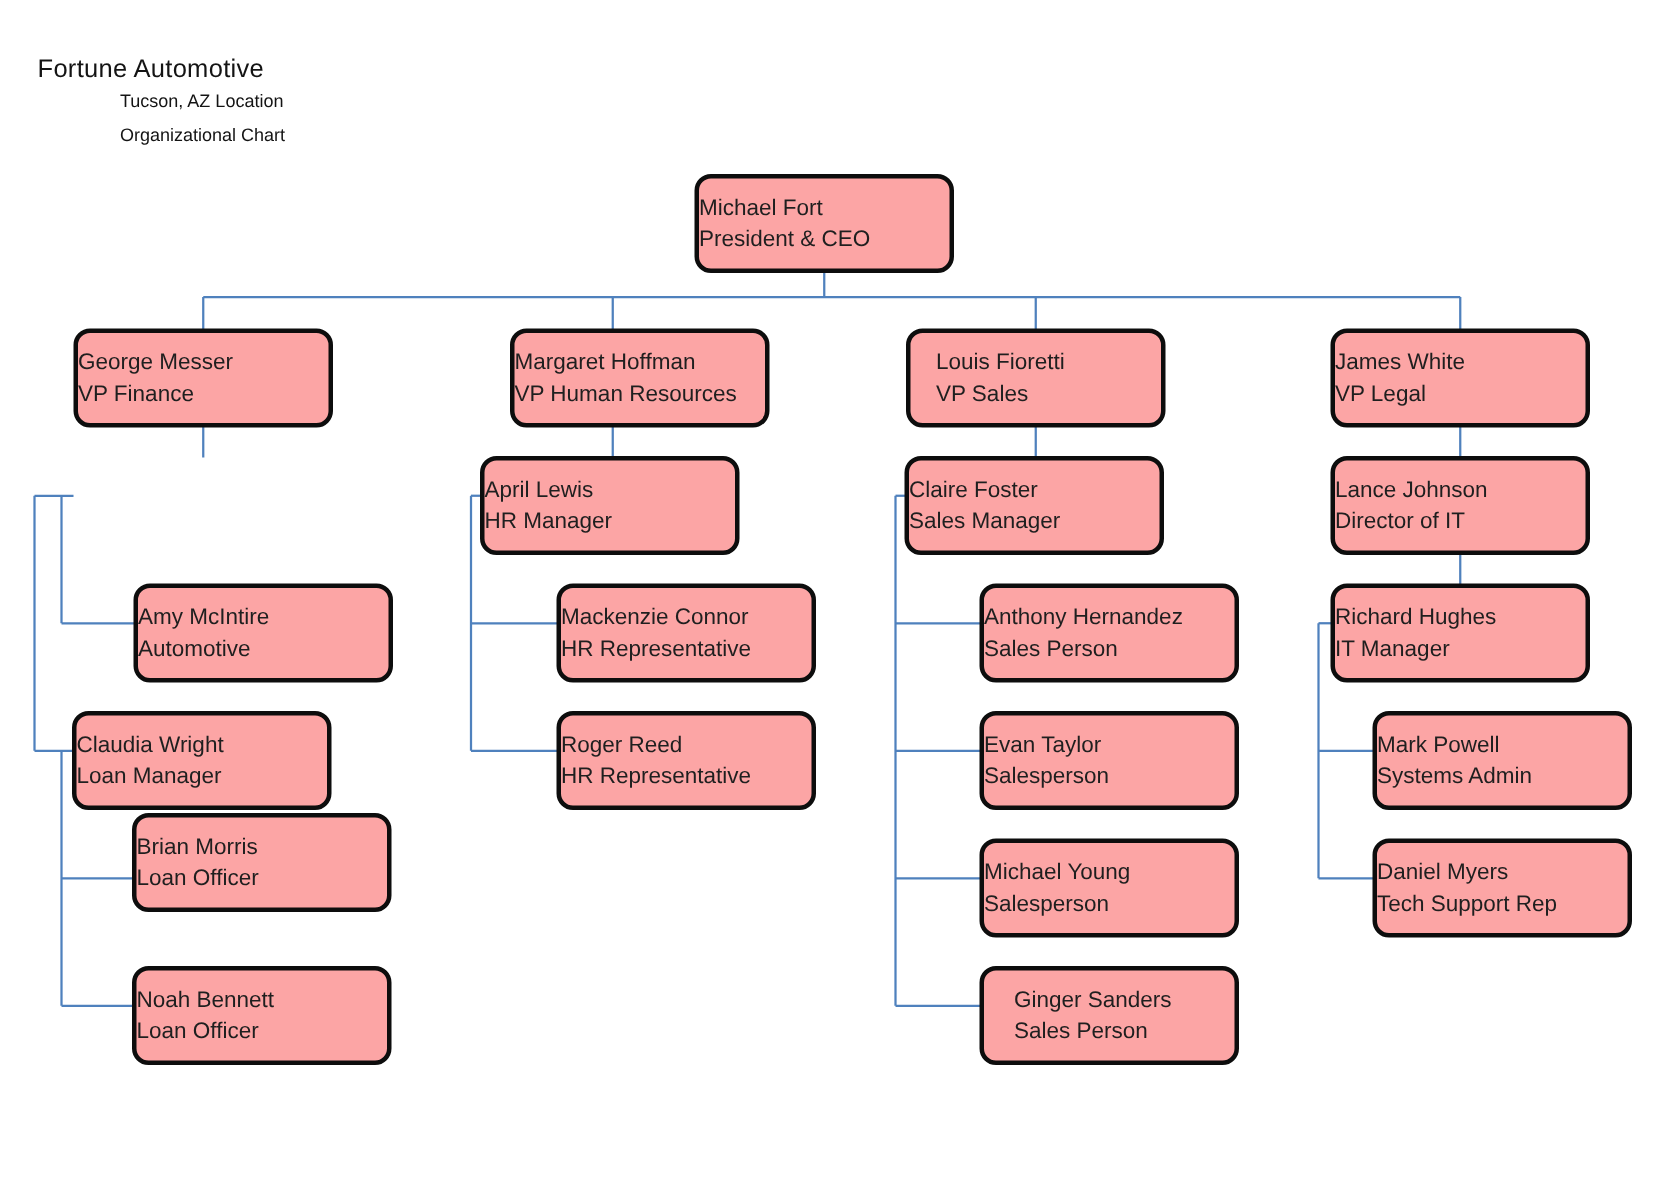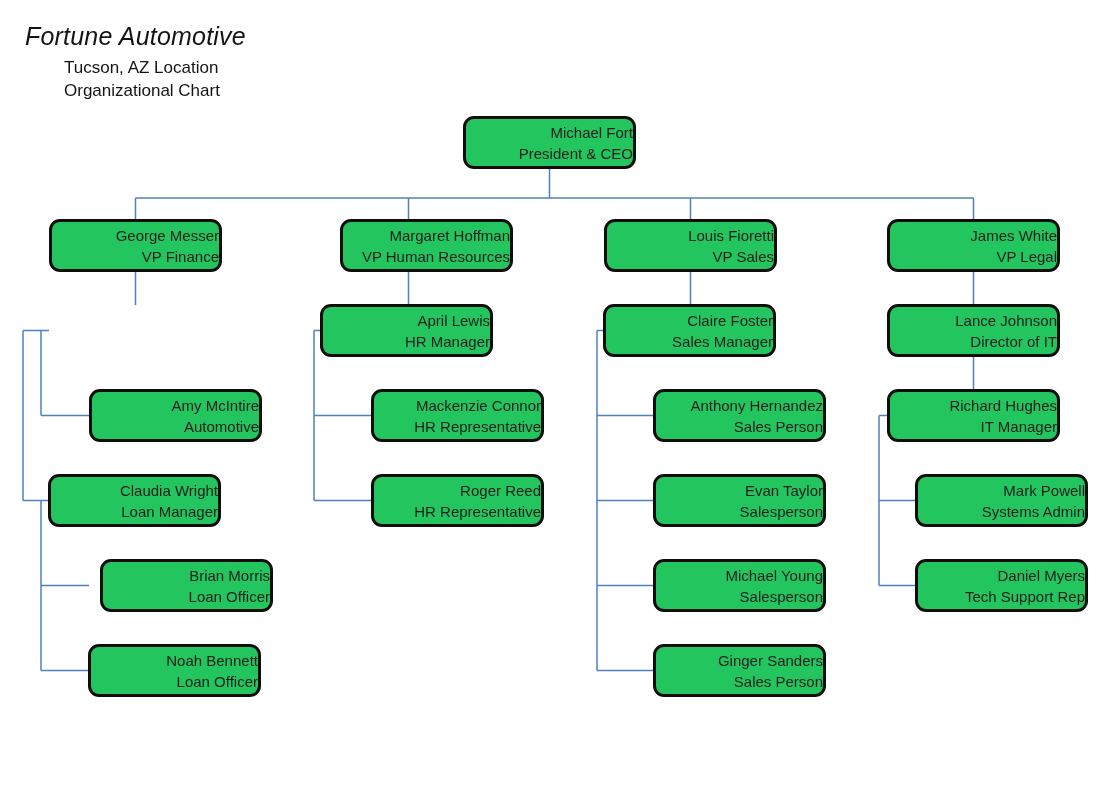--- a/index.html
+++ b/index.html
@@ -7,44 +7,44 @@
     --box-border: #0d0d0d;
     --text: #1f1f1f;
   }
   * { margin: 0; padding: 0; box-sizing: border-box; }
   html, body { width: 1110px; height: 790px; background: #ffffff; overflow: hidden; }
   body { font-family: "Liberation Sans", sans-serif; color: var(--text); position: relative; }
 
   .stage { position: absolute; left: 0; top: 0; width: 1110px; height: 790px; }
 
   .doc-title {
-    position: absolute; left: 25px; top: 22px;
-    font-size: 25px; font-weight: 400; color: #141414;
-    letter-spacing: 0.2px; white-space: nowrap; font-style: italic;
+    position: absolute; left: 25px; top: 36px;
+    font-size: 17px; font-weight: 400; color: #141414;
+    letter-spacing: 0.2px; white-space: nowrap;
   }
   .doc-subtitle {
-    position: absolute; left: 64px; top: 56px;
-    font-size: 17px; line-height: 23px; color: #141414; white-space: nowrap;
+    position: absolute; left: 80px; top: 56px;
+    font-size: 12px; line-height: 23px; color: #141414; white-space: nowrap;
   }
 
   svg.connectors {
     position: absolute; left: 0; top: 0;
     width: 1110px; height: 790px;
     pointer-events: none;
   }
   .conn { stroke: var(--connector); stroke-width: 1.5; fill: none; }
 
   .node {
     position: absolute;
-    width: 173px; height: 53px;
-    background: #22c55e;
+    width: 173px; height: 66px;
+    background: #fca5a5;
     border: 3px solid var(--box-border);
     border-radius: 11px;
     display: flex; flex-direction: column;
-    align-items: flex-end; justify-content: center;
+    align-items: flex-start; justify-content: center;
     text-align: center;
     font-size: 15px; line-height: 21px;
     color: var(--text);
     white-space: nowrap;
     cursor: default;
   }
   .node .name, .node .title { display: block; }
 </style>
 </head>
 <body>
@@ -163,21 +163,21 @@
   </div>
   <div class="node" style="left:653px; top:474px;">
     <span class="name">Evan Taylor</span>
     <span class="title">Salesperson</span>
   </div>
   <div class="node" style="left:915px; top:474px;">
     <span class="name">Mark Powell</span>
     <span class="title">Systems Admin</span>
   </div>
 
-  <div class="node" style="left:88px; top:559px;margin-left:12px;">
+  <div class="node" style="left:88px; top:542px;">
     <span class="name">Brian Morris</span>
     <span class="title">Loan Officer</span>
   </div>
   <div class="node" style="left:653px; top:559px;">
     <span class="name">Michael Young</span>
     <span class="title">Salesperson</span>
   </div>
   <div class="node" style="left:915px; top:559px;">
     <span class="name">Daniel Myers</span>
     <span class="title">Tech Support Rep</span>

